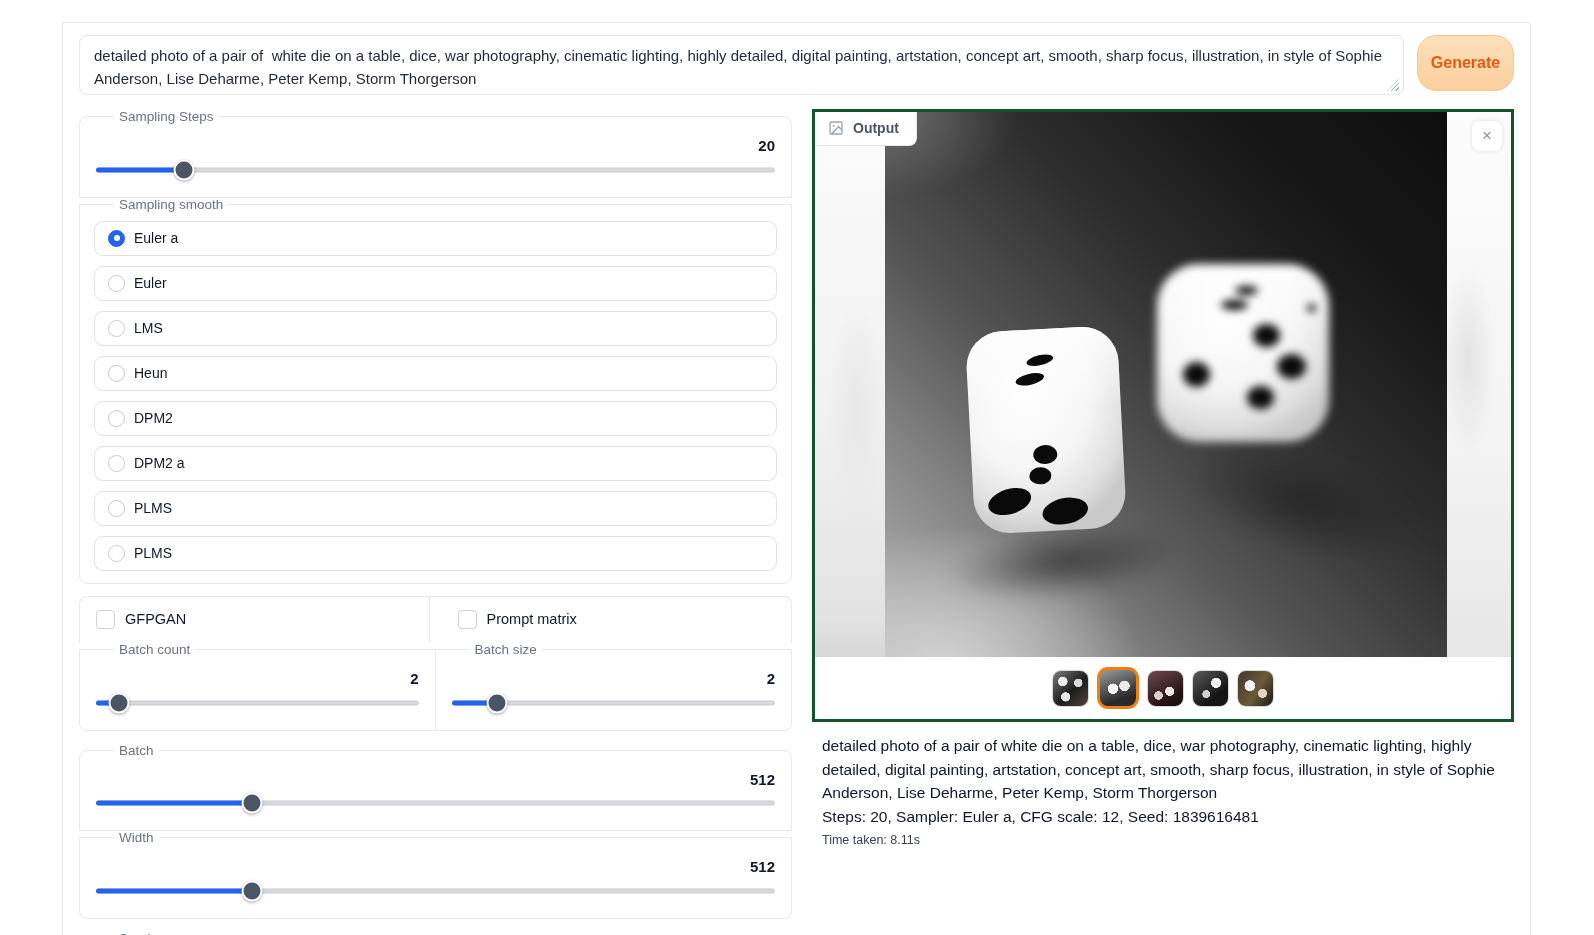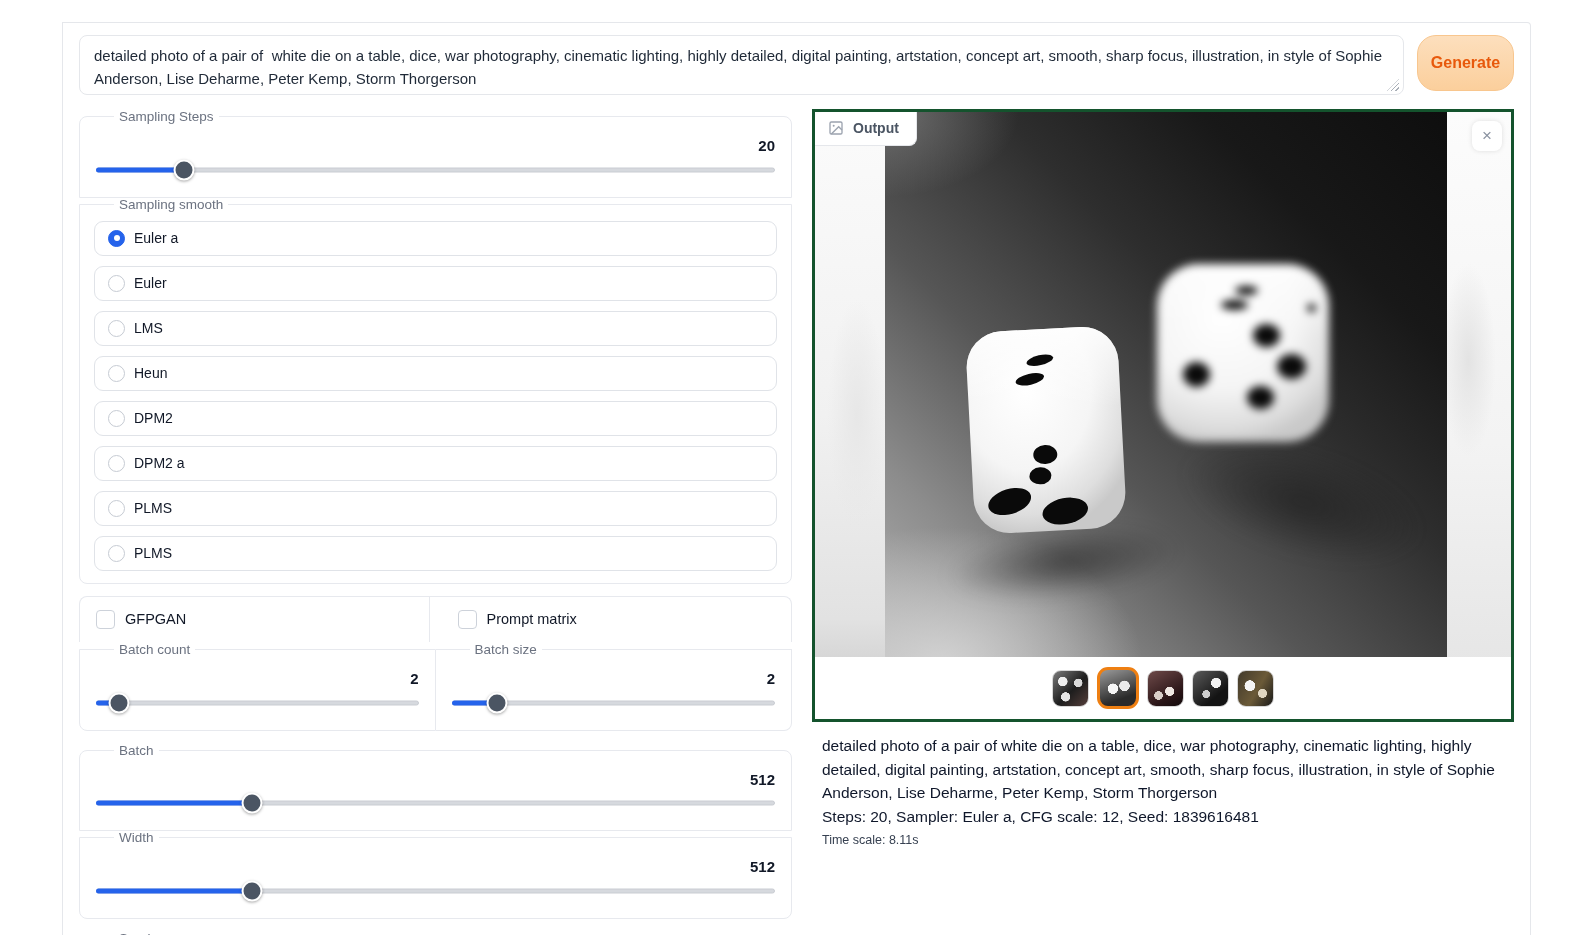--- a/index.html
+++ b/index.html
@@ -337,18 +337,18 @@
               <path d="M21 15l-5-5-11 11"></path>
             </svg>
             <span>Output</span>
           </div>
           <button class="close-btn">×</button>
         </div>
 
         <div class="caption">
           <p>detailed photo of a pair of white die on a table, dice, war photography, cinematic lighting, highly detailed, digital painting, artstation, concept art, smooth, sharp focus, illustration, in style of Sophie Anderson, Lise Deharme, Peter Kemp, Storm Thorgerson</p>
           <p>Steps: 20, Sampler: Euler a, CFG scale: 12, Seed: 1839616481</p>
-          <p class="time">Time scale: 8.11s</p>
+          <p class="time">Time taken: 8.11s</p>
         </div>
       </div>
     </div>
   </div>
 </div>
 
 </body></html>

